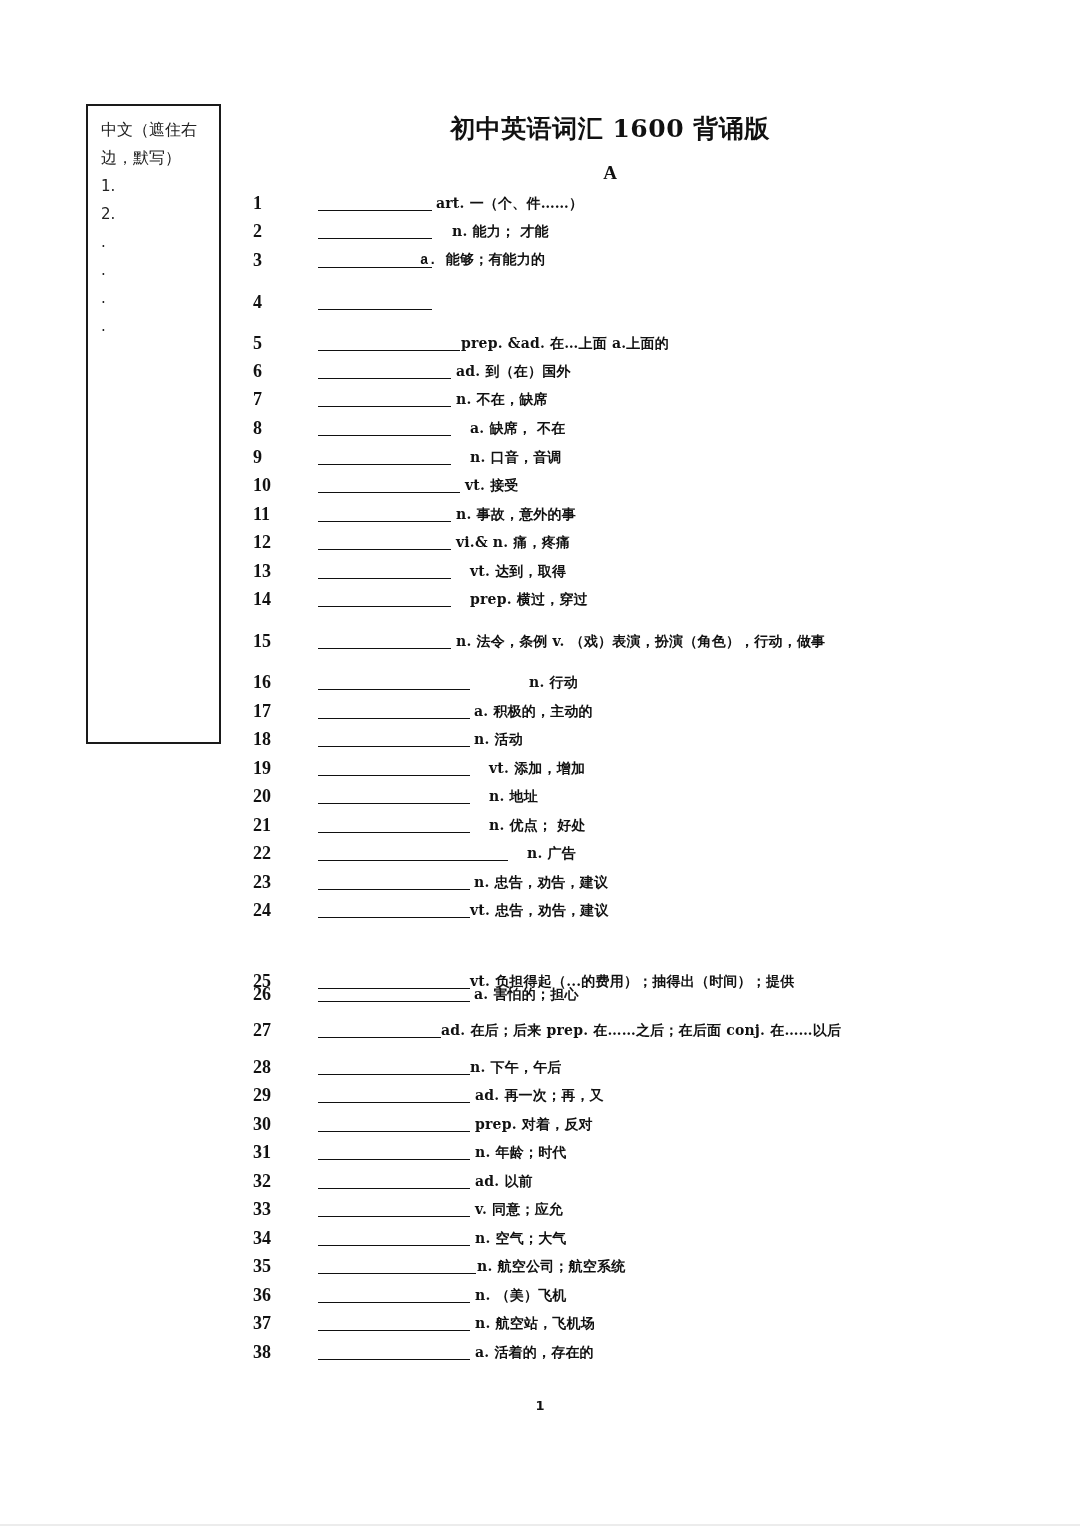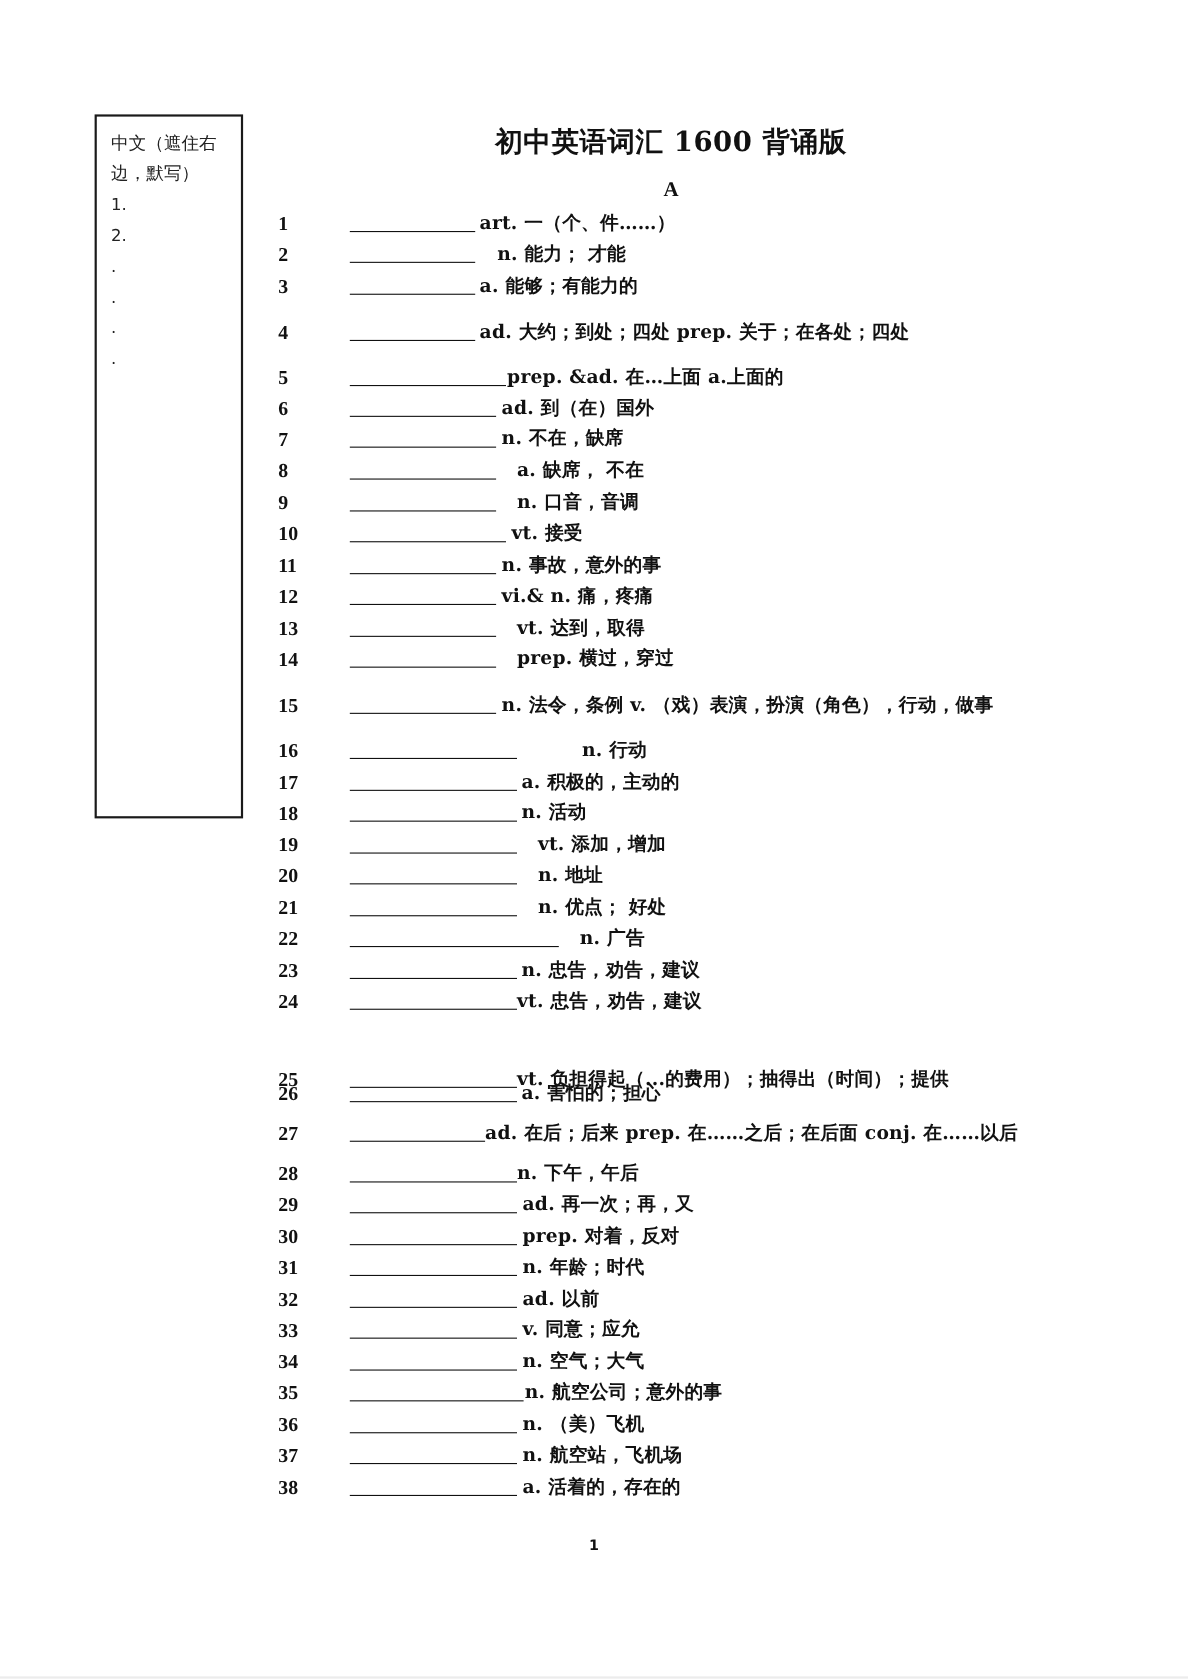--- a/index.html
+++ b/index.html
@@ -73,21 +73,21 @@
     }
     .row .blank {
       position: absolute;
       top: 20px;
       height: 0;
       border-bottom: 1.6px solid #111;
     }
     .row .def {
       position: absolute;
       top: 0;
-      font-size: 17px;
+      font-size: 14px;
       font-weight: bold;
       line-height: 26px;
       white-space: nowrap;
       font-family: "DejaVu Serif", "Liberation Serif", serif;
       letter-spacing: 0.2px;
     }
     .page-num {
       position: absolute;
       left: 530px;
       top: 1398px;
@@ -121,26 +121,25 @@
       <span class="def" style="left: 436px;">art. 一（个、件……）</span>
     </div>
     <div class="row" style="top: 218px;">
       <span class="num">2</span>
       <span class="blank" style="left: 318px; width: 114px;"></span>
       <span class="def" style="left: 452px;">n. 能力； 才能</span>
     </div>
     <div class="row" style="top: 247px;">
       <span class="num">3</span>
       <span class="blank" style="left: 318px; width: 114px;"></span>
-      <span class="def" style="left: 436px;">a. 能够；有能力的</span>
+      <span class="def" style="left: 420px; font-family: Liberation Mono, monospace;">a. 能够；有能力的</span>
     </div>
     <div class="row" style="top: 289px;">
       <span class="num">4</span>
       <span class="blank" style="left: 318px; width: 114px;"></span>
-      <span class="def" style="left: 436px;">ad. 大约；到处；四处   prep. 关于；在各处；四处</span>
     </div>
     <div class="row" style="top: 330px;">
       <span class="num">5</span>
       <span class="blank" style="left: 318px; width: 142px;"></span>
       <span class="def" style="left: 461px;">prep. &amp;ad. 在…上面  a.上面的</span>
     </div>
     <div class="row" style="top: 358px;">
       <span class="num">6</span>
       <span class="blank" style="left: 318px; width: 133px;"></span>
       <span class="def" style="left: 456px;">ad. 到（在）国外</span>
@@ -281,21 +280,21 @@
       <span class="def" style="left: 475px;">v. 同意；应允</span>
     </div>
     <div class="row" style="top: 1225px;">
       <span class="num">34</span>
       <span class="blank" style="left: 318px; width: 152px;"></span>
       <span class="def" style="left: 475px; text-align: center;">n. 空气；大气</span>
     </div>
     <div class="row" style="top: 1253px;">
       <span class="num">35</span>
       <span class="blank" style="left: 318px; width: 158px;"></span>
-      <span class="def" style="left: 477px;">n. 航空公司；意外的事</span>
+      <span class="def" style="left: 477px;">n. 航空公司；航空系统</span>
     </div>
     <div class="row" style="top: 1282px;">
       <span class="num">36</span>
       <span class="blank" style="left: 318px; width: 152px;"></span>
       <span class="def" style="left: 475px;">n. （美）飞机</span>
     </div>
     <div class="row" style="top: 1310px;">
       <span class="num">37</span>
       <span class="blank" style="left: 318px; width: 152px;"></span>
       <span class="def" style="left: 475px;">n. 航空站，飞机场</span>

